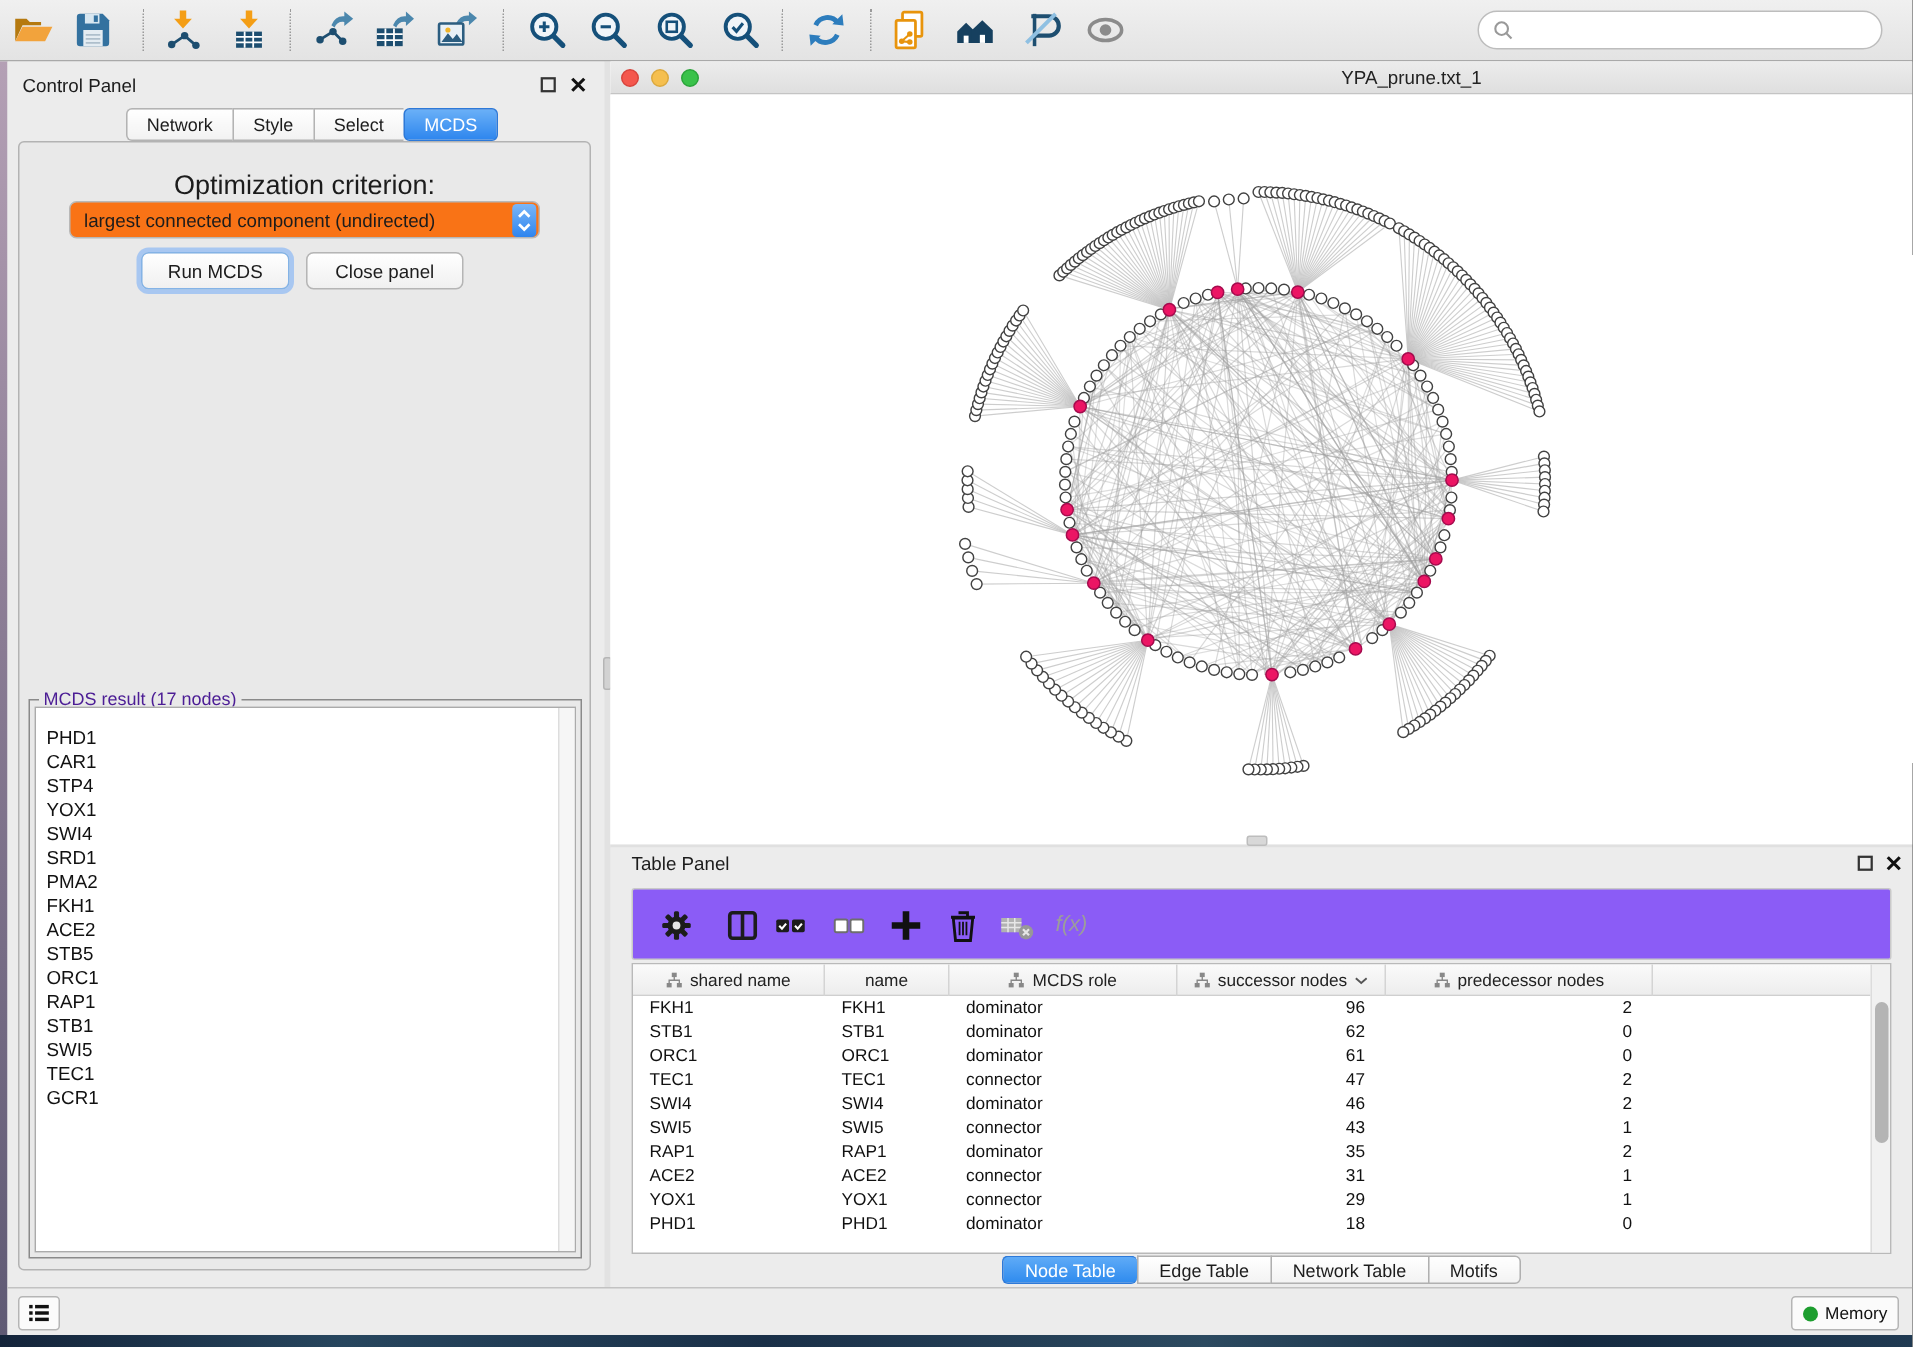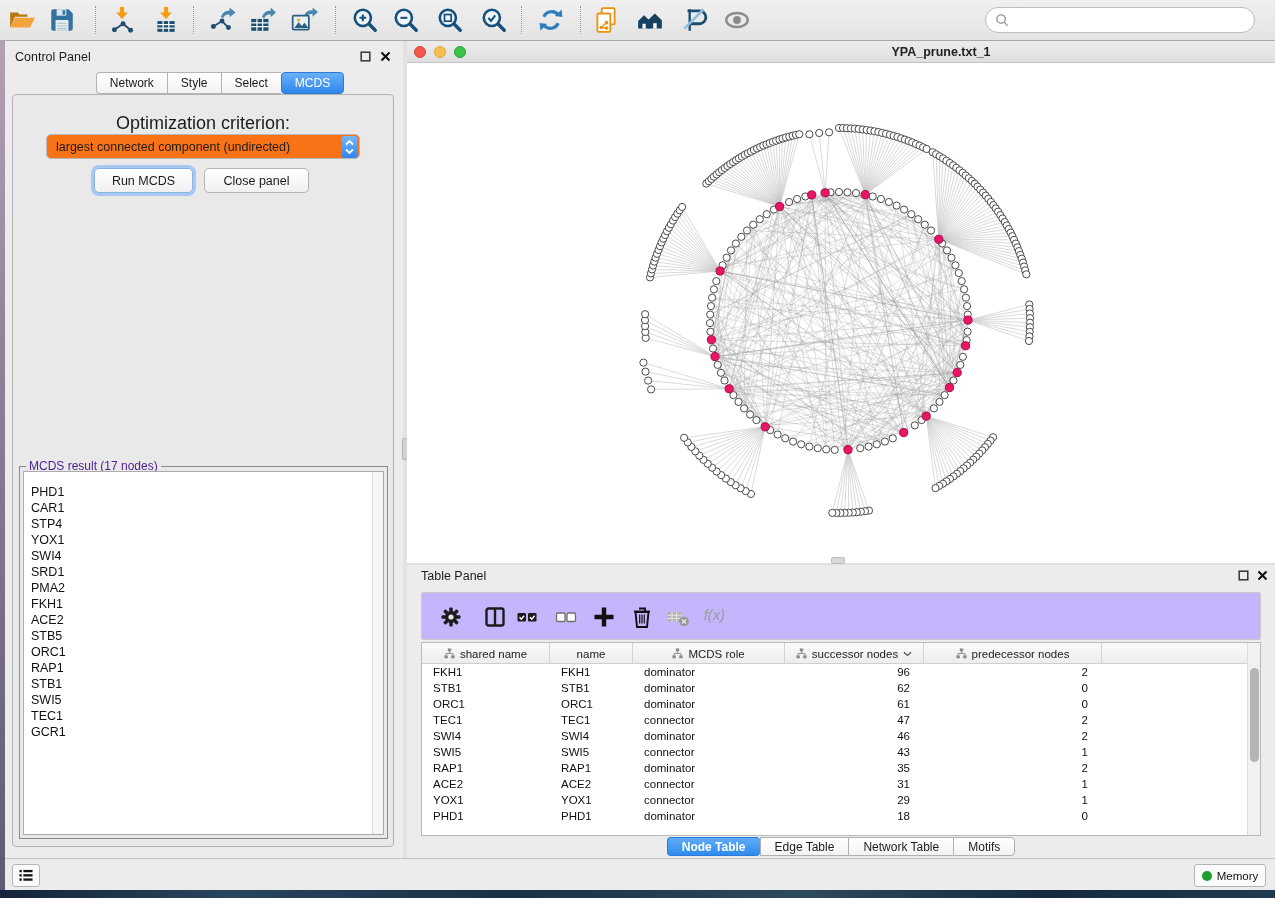--- a/index.html
+++ b/index.html
@@ -14,21 +14,21 @@
   .tbtn{position:absolute;top:6px;width:28px;height:28px;cursor:pointer;}
   .tbtn svg{width:28px;height:28px;}
   .tsep{position:absolute;top:6px;width:1px;height:28px;border-left:1px dotted #9a9a9a;}
   .search{position:absolute;left:985px;top:7px;width:270px;height:26px;background:#fff;border:1px solid #bdbdbd;border-radius:13px;}
   .search .search-ic{position:absolute;left:9px;top:5px;}
   .search input{position:absolute;left:28px;top:2px;width:232px;height:20px;border:none;outline:none;background:transparent;font-size:12px;color:#222;}
   
   .cp{left:5px;top:41px;width:398px;height:817px;background:#ececec;}
   .cp-title{position:absolute;left:10px;top:9px;font-size:12.5px;color:#1c1c1c;}
   .winbtn{position:absolute;width:12px;height:12px;cursor:pointer;line-height:0;}
-  .cp-tabs{position:absolute;left:16px;top:31px;width:100%;height:23px;display:flex;justify-content:center;z-index:3;}
+  .cp-tabs{position:absolute;left:4px;top:31px;width:100%;height:23px;display:flex;justify-content:center;z-index:3;}
   .ctab{height:22px;padding:0 13px;font-size:12px;color:#1c1c1c;background:linear-gradient(#ffffff,#f2f2f2);border:1px solid #b3b3b3;border-right-width:0;display:flex;align-items:center;cursor:pointer;}
   .ctab:first-child{border-radius:4px 0 0 4px;}
   .ctab:last-child{border-right-width:1px;border-radius:0 4px 4px 0;}
   .ctab.active{background:linear-gradient(#6ab0f7,#2e86ee);color:#fff;border-color:#2d79d8;border-radius:4px;}
   .cp-pane{position:absolute;left:7px;top:53px;width:382px;height:753px;background:#e9e9e9;border:1px solid #b3b3b3;border-radius:4px;}
   .opt-label{position:absolute;left:0;top:18px;width:100%;text-align:center;font-size:18px;color:#1c1c1c;}
   .select{position:absolute;left:33px;top:39px;width:314px;height:25px;background:#f97316;border:1px solid #b8b8b8;border-radius:5px;cursor:pointer;}
   .select-val{position:absolute;left:9px;top:5px;font-size:12.5px;color:#1c1c1c;white-space:nowrap;}
   .select-step{position:absolute;right:1px;top:1px;line-height:0;}
   .btn{position:absolute;top:73px;height:25px;background:linear-gradient(#ffffff,#f0f0f0);border:1px solid #b5b5b5;border-radius:5px;font-size:12.5px;color:#1c1c1c;cursor:pointer;}
@@ -44,41 +44,41 @@
   .vhandle{position:absolute;left:-1px;top:397px;width:6px;height:22px;background:#d2d2d2;border:1px solid #b5b5b5;border-radius:2px;}
   .hsplit{left:407px;top:563px;width:868px;height:2px;background:#e0e0e0;cursor:row-resize;}
   .hhandle{position:absolute;left:424px;top:-6px;width:14px;height:7px;background:#d8d8d8;border:1px solid #bdbdbd;border-radius:2px;}
   
   .net{left:407px;top:41px;width:868px;height:522px;background:#fff;}
   .net-title{position:absolute;left:0;top:0;width:100%;height:22px;background:linear-gradient(#ececec,#dfdfdf);border-bottom:1px solid #c4c4c4;}
   .light{position:absolute;top:5px;width:12px;height:12px;border-radius:50%;cursor:pointer;}
   .light.red{left:7px;background:#f4574d;border:1px solid #d8443c;}
   .light.yellow{left:27px;background:#f5bf4f;border:1px solid #dca93e;}
   .light.green{left:47px;background:#3ac24a;border:1px solid #2ba43a;}
-  .net-name{position:absolute;left:534px;top:4px;transform:translateX(-50%);font-size:12.5px;color:#222;white-space:nowrap;font-weight:bold;}
+  .net-name{position:absolute;left:534px;top:4px;transform:translateX(-50%);font-size:12.5px;color:#222;white-space:nowrap;}
   #graph-svg{position:absolute;left:0;top:22px;background:#fff;}
   
   .tp{left:407px;top:565px;width:868px;height:293px;background:#ececec;}
   .tp-title{position:absolute;left:14px;top:4px;font-size:12.5px;color:#1c1c1c;}
-  .tp-toolbar{position:absolute;left:14px;top:27px;width:840px;height:48px;background:#c4b5fd;border:1px solid #c9c9c9;border-radius:2px;}
+  .tp-toolbar{position:absolute;left:14px;top:27px;width:840px;height:48px;background:#8b5cf6;border:1px solid #c9c9c9;border-radius:2px;}
   .ttbtn{position:absolute;top:11px;width:26px;height:26px;cursor:pointer;line-height:0;}
   .ttbtn.disabled{cursor:default;}
   .ttable{position:absolute;left:14px;top:77px;width:840px;height:194px;background:#fff;border:1px solid #b9b9b9;}
   .thead{position:absolute;left:0;top:0;right:13px;height:21px;background:linear-gradient(#fafafa,#ededed);border-bottom:1px solid #cfcfcf;display:flex;}
   .th{height:21px;border-right:1px solid #d4d4d4;display:flex;align-items:center;justify-content:center;gap:5px;font-size:11.5px;color:#222;cursor:pointer;overflow:hidden;white-space:nowrap;}
   .tbody{position:absolute;left:0;top:21px;right:13px;bottom:0;overflow:hidden;}
   .trow{display:flex;height:16px;cursor:default;}
   .td{font-size:11.5px;line-height:16px;color:#111;white-space:nowrap;overflow:hidden;}
   .td.l{padding-left:11px;text-align:left;}
   .td.r{padding-right:14px;text-align:right;}
   .tscroll{position:absolute;right:0;top:0;width:13px;bottom:0;background:#f1f1f1;border-left:1px solid #dcdcdc;}
   .tthumb{position:absolute;left:2px;top:25px;width:9px;height:94px;background:#b4b4b4;border-radius:5px;}
   .tp-tabs{position:absolute;left:0;top:272px;width:100%;height:20px;display:flex;justify-content:center;z-index:2;}
   .ttab{height:19px;padding:0 14px;font-size:12px;color:#1c1c1c;background:linear-gradient(#ffffff,#f3f3f3);border:1px solid #b0b0b0;border-right-width:0;display:flex;align-items:center;cursor:pointer;}
-  .ttab:first-child{border-radius:4px 0 0 4px;font-weight:bold;}
+  .ttab:first-child{border-radius:4px 0 0 4px;}
   .ttab:last-child{border-right-width:1px;border-radius:0 4px 4px 0;}
   .ttab.active{background:linear-gradient(#5fabf7,#2f8bee);color:#fff;border-color:#2d79d8;border-radius:4px;}
   
   .status{left:5px;top:858px;width:1270px;height:32px;background:#ececec;border-top:1px solid #c2c2c2;}
   .listbtn{position:absolute;left:7px;top:5px;width:28px;height:23px;background:#fbfbfb;border:1px solid #b5b5b5;border-radius:3px;cursor:pointer;padding:2px 2px;line-height:0;}
   .membtn{position:absolute;right:9px;top:5px;width:72px;height:23px;background:#fbfbfb;border:1px solid #b5b5b5;border-radius:3px;cursor:pointer;font-size:11.5px;color:#111;display:flex;align-items:center;justify-content:center;gap:5px;padding:0;}
   .memdot{width:10px;height:10px;border-radius:50%;background:#1d9e2f;display:inline-block;}
 </style>
 </head>
 <body>

